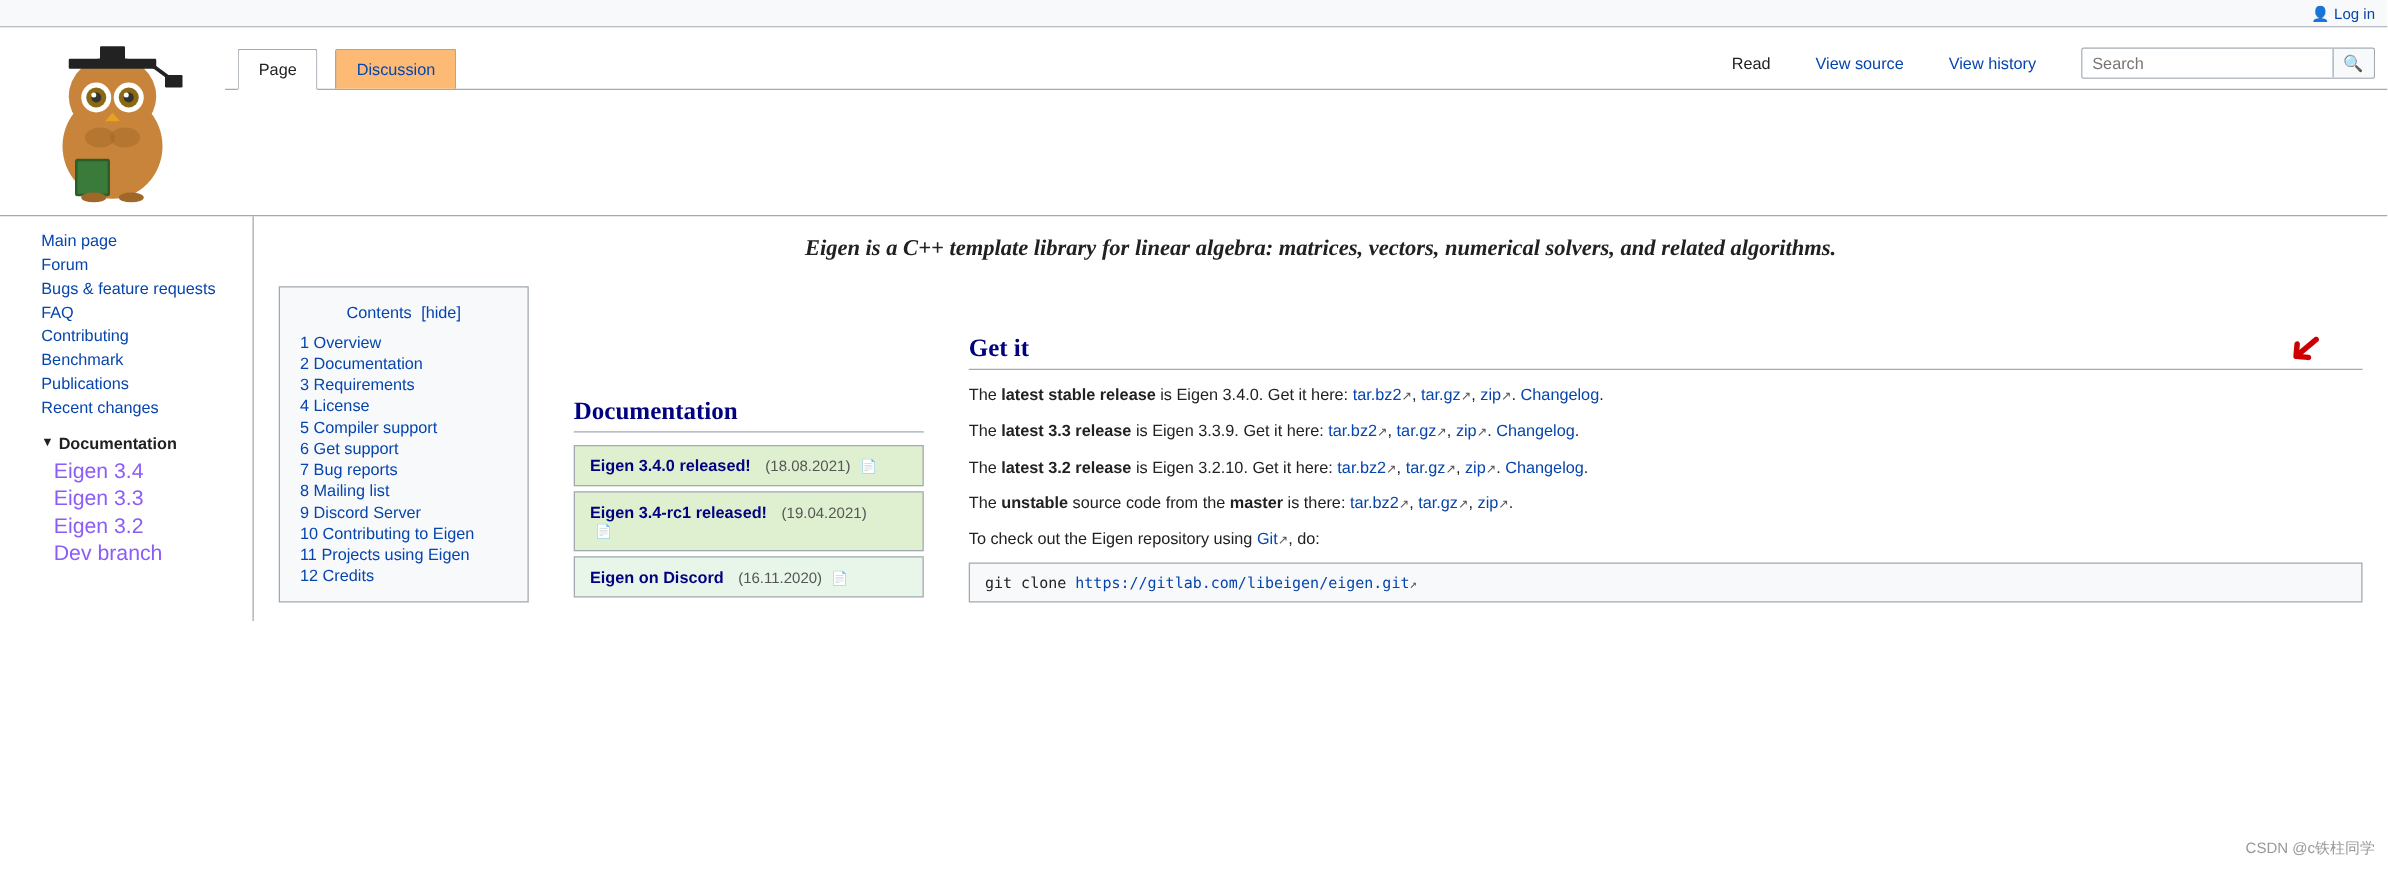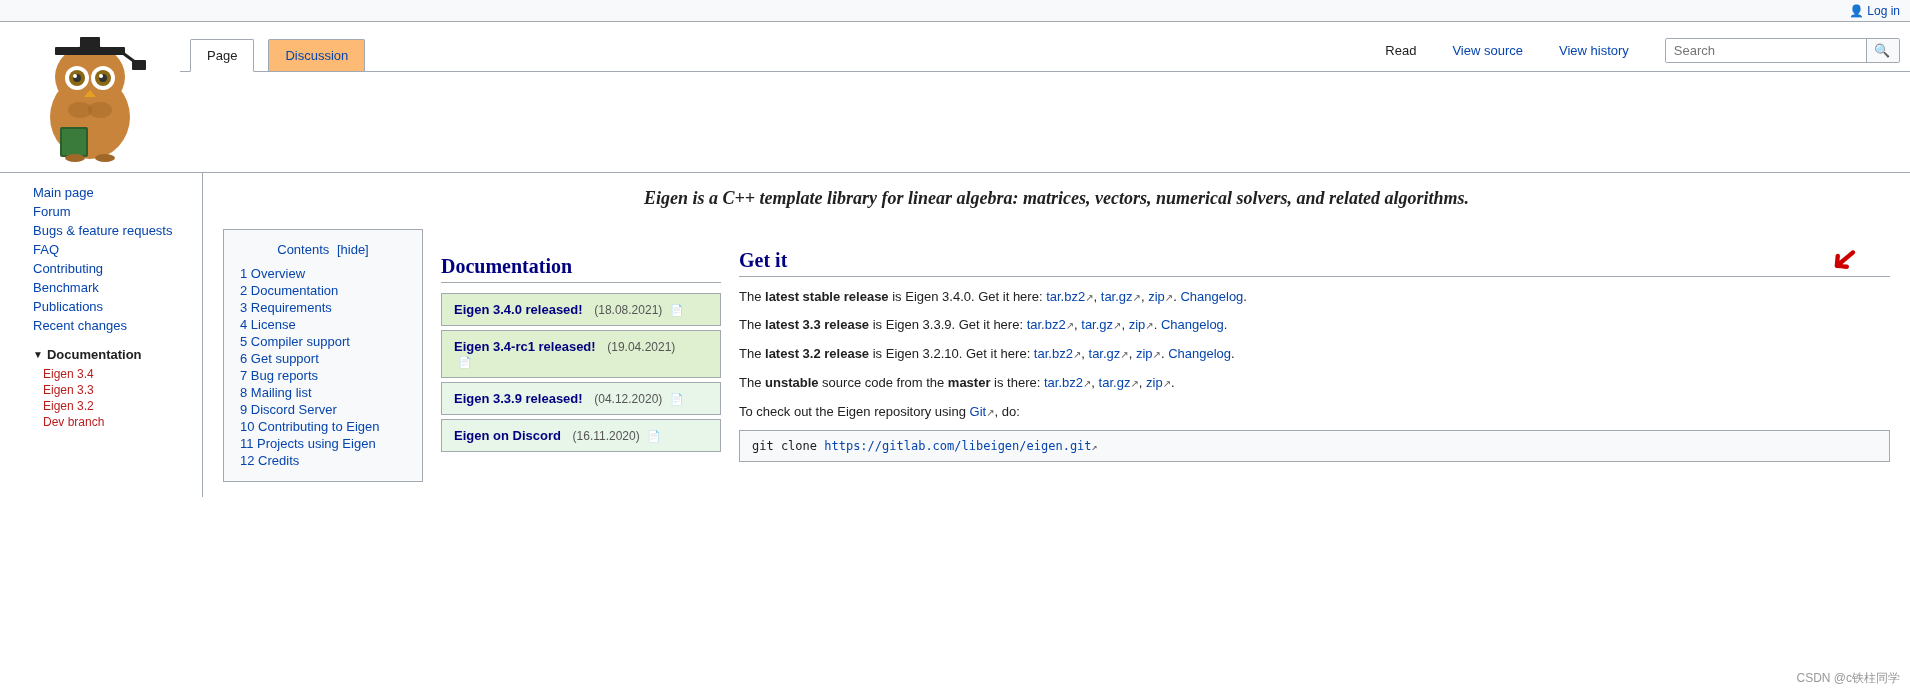--- a/index.html
+++ b/index.html
@@ -141,47 +141,47 @@
       font-weight: bold;
       color: #202122;
       margin-bottom: 4px;
       display: flex;
       align-items: center;
       gap: 4px;
     }
     .sidebar-section-title .arrow { font-size: 10px; }
     .sidebar-sub-item {
       display: block;
-      color: #b91c1c;
+      color: #8b5cf6;
       text-decoration: none;
       padding: 1px 0 1px 10px;
       cursor: pointer;
-      font-size: 12px;
+      font-size: 17px;
     }
 
     
     #content {
       flex: 1;
       padding: 15px 20px;
       overflow: hidden;
     }
 
     #intro-text {
       text-align: center;
       font-style: italic;
       font-size: 18px;
       font-weight: bold;
       margin-bottom: 20px;
       padding: 0 40px;
     }
 
     #main-sections {
       display: flex;
-      gap: 18px;
-      align-items: center;
+      gap: 36px;
+      align-items: flex-end;
     }
 
     
     #contents-box {
       border: 1px solid #a2a9b1;
       background: #f8f9fa;
       padding: 12px 16px;
       min-width: 200px;
       font-family: sans-serif;
       font-size: 13px;
@@ -390,25 +390,20 @@
           <span class="announcement-icon">📄</span>
         </div>
 
         <div class="announcement-item green">
           <span class="announcement-title">Eigen 3.4-rc1 released!</span>
           <span class="announcement-date">(19.04.2021)</span>
           <br>
           <span class="announcement-icon">📄</span>
         </div>
 
-        <div class="announcement-item light-green">
-          <span class="announcement-title">Eigen 3.3.9 released!</span>
-          <span class="announcement-date">(04.12.2020)</span>
-          <span class="announcement-icon">📄</span>
-        </div>
 
         <div class="announcement-item light-green">
           <span class="announcement-title">Eigen on Discord</span>
           <span class="announcement-date">(16.11.2020)</span>
           <span class="announcement-icon">📄</span>
         </div>
       </div>
 
       <div id="getit-section" style="position:relative;">
         <div class="section-heading">Get it</div>

